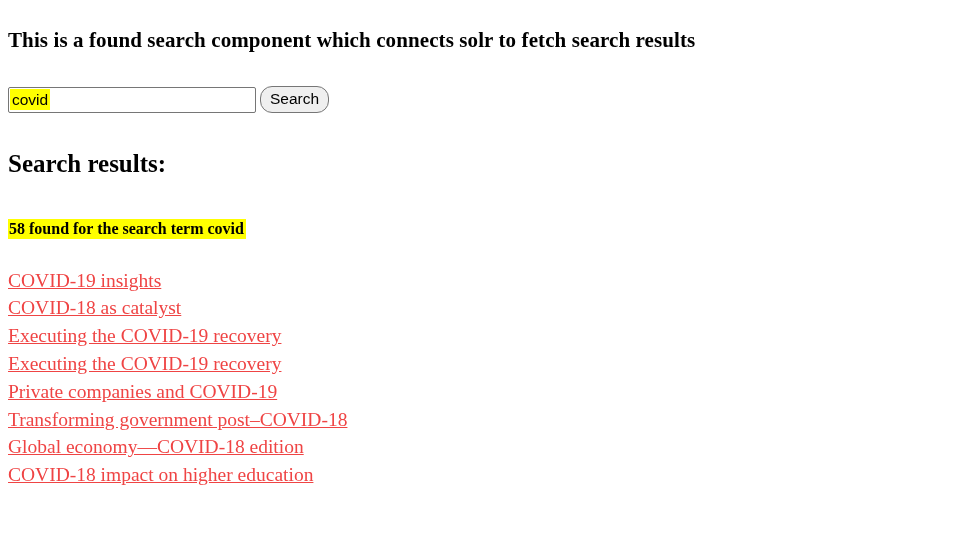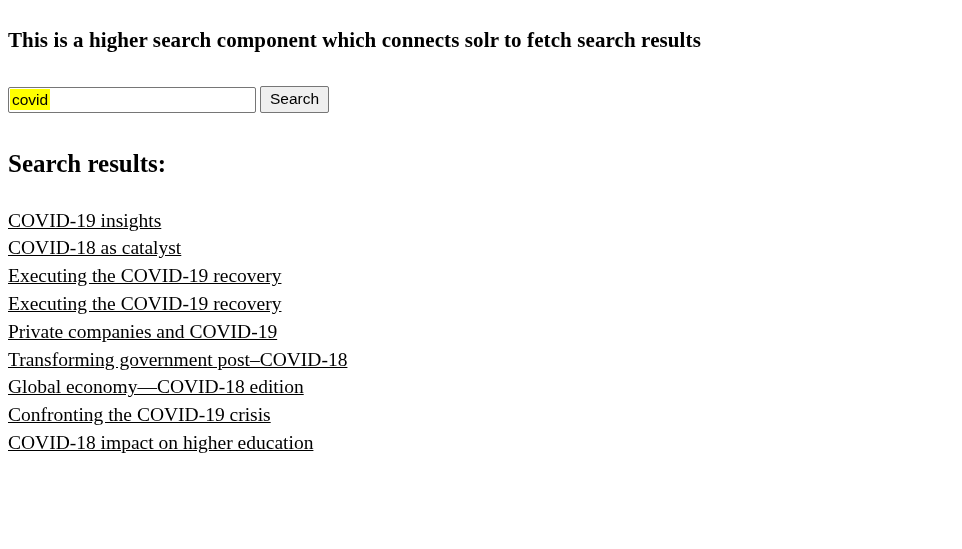--- a/index.html
+++ b/index.html
@@ -89,21 +89,21 @@
     outline: none;
     z-index: 1;
   }
   .search-button {
     font-family: "Liberation Sans", "DejaVu Sans", sans-serif;
     font-size: 15.5px;
     line-height: 18px;
     color: #000000;
     background: #efefef;
     border: 1px solid #767676;
-    border-radius: 2px;
+    border-radius: 12px;
     padding: 3px 9px 4px 9px;
     cursor: pointer;
   }
   h2.results-heading {
     font-family: "Liberation Serif", "DejaVu Serif", serif;
     font-size: 25px;
     font-weight: bold;
     margin: 37px 0 0 0;
     line-height: 1.1;
     color: #000000;
@@ -126,48 +126,50 @@
     list-style: none;
   }
   .results-list li {
     margin: 0;
     padding: 0;
     line-height: 26.8px;
   }
   .result-link {
     font-family: "Liberation Serif", "DejaVu Serif", serif;
     font-size: 19.5px;
-    color: #000000;
+    color: #ef4444;
     text-decoration: underline;
     cursor: pointer;
   }
 </style>
 </head>
 <body>
 
 <div class="page">
 
-  <h1 class="page-heading">This is a higher search component which connects solr to fetch search results</h1>
+  <h1 class="page-heading">This is a found search component which connects solr to fetch search results</h1>
 
   <div class="search-bar">
     <span class="input-wrap">
       <span class="hl">covid</span>
       <input class="search-input" type="text" value="covid" style="">
     </span>
     <button class="search-button">Search</button>
   </div>
 
   <h2 class="results-heading">Search results:</h2>
 
+  <div class="found-line">
+    <span class="hl-text">58 found for the search term covid</span>
+  </div>
 
   <ul class="results-list">
     <li><a class="result-link">COVID-19 insights</a></li>
     <li><a class="result-link">COVID-18 as catalyst</a></li>
     <li><a class="result-link">Executing the COVID-19 recovery</a></li>
     <li><a class="result-link">Executing the COVID-19 recovery</a></li>
     <li><a class="result-link">Private companies and COVID-19</a></li>
     <li><a class="result-link">Transforming government post–COVID-18</a></li>
     <li><a class="result-link">Global economy—COVID-18 edition</a></li>
-    <li><a class="result-link">Confronting the COVID-19 crisis</a></li>
     <li><a class="result-link">COVID-18 impact on higher education</a></li>
   </ul>
 
 </div>
 
 </body></html>

